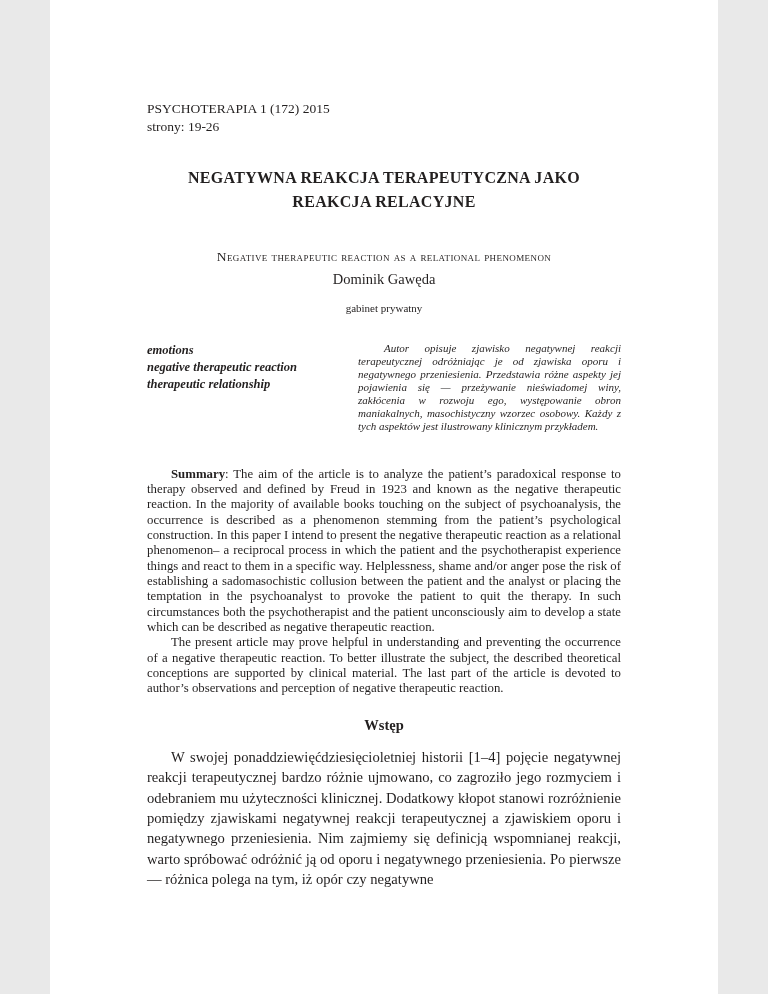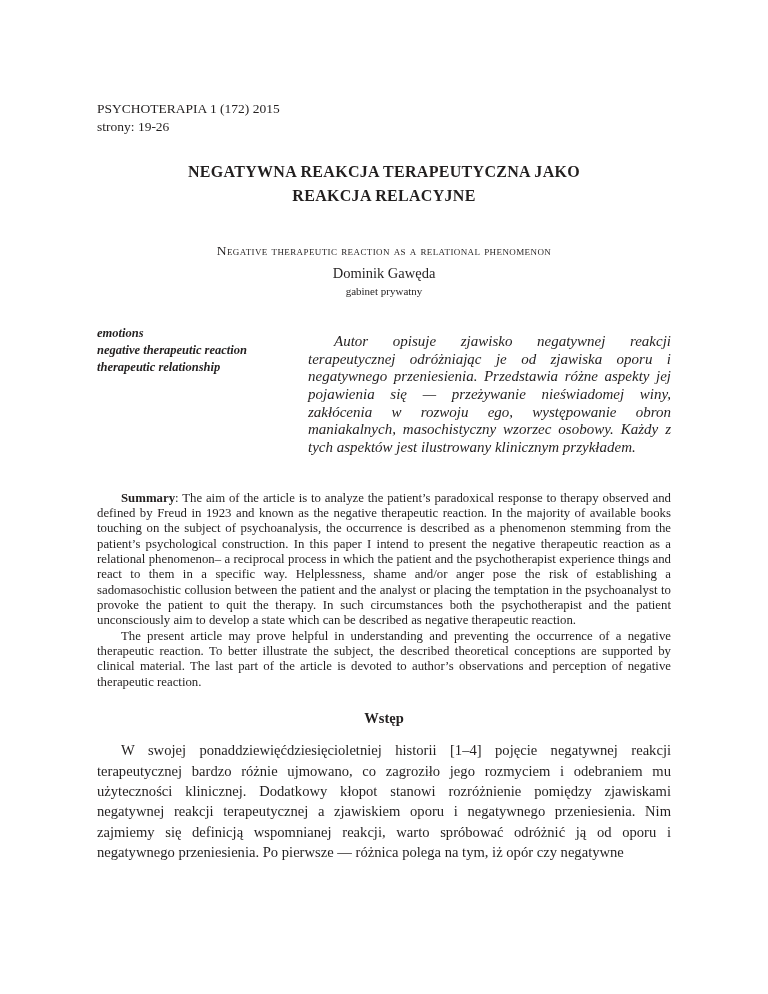--- a/index.html
+++ b/index.html
@@ -1,78 +1,77 @@
 <!DOCTYPE html>
 <html lang="pl"><head>
 <meta charset="utf-8">
 <style>
   * { margin: 0; padding: 0; box-sizing: border-box; }
   html, body { background: #e9e9e9; }
   .page {
-    width: 768px;
+    width: 668px;
     height: 994px;
     margin: 0 auto;
     background: #ffffff;
     color: #221f1f;
     font-family: "Liberation Serif", "DejaVu Serif", serif;
     padding: 100px 97px 40px 97px;
     position: relative;
     overflow: hidden;
   }
   .journal-header {
     font-size: 13.5px;
     line-height: 1.35;
     text-align: left;
   }
   .title-pl {
-    margin-top: 24px;
+    margin-top: 30px;
     text-align: center;
     font-size: 16px;
     font-weight: bold;
     line-height: 1.45;
     letter-spacing: 0.3px;
   }
   .title-en {
     margin-top: 36px;
     text-align: center;
     font-size: 13.5px;
     font-variant: small-caps;
     letter-spacing: 0.4px;
   }
   .author-name {
     margin-top: 6px;
     text-align: center;
     font-size: 14.5px;
   }
   .affiliation {
-    margin-top: 3px;
+    margin-top: 14px;
     text-align: center;
     font-size: 11px;
   }
   .abstract-row {
     margin-top: 28px;
     display: flex;
   }
   .keywords {
     width: 205px;
     flex: 0 0 205px;
     font-weight: bold;
     font-size: 12.5px;
     line-height: 1.35;
     font-style: italic;
   }
   .abstract-text {
     flex: 1;
     font-style: italic;
-    font-size: 15px;
+    font-size: 11px;
     line-height: 1.18;
     text-align: justify;
     text-indent: 26px;
     padding-left: 6px;
-    margin-top: 8px;
   }
   .summary-block {
     margin-top: 34px;
     font-size: 12.8px;
     line-height: 1.2;
     text-align: justify;
   }
   .summary-block p { text-indent: 24px; }
   .summary-label { font-weight: bold; }
   .section-heading {

